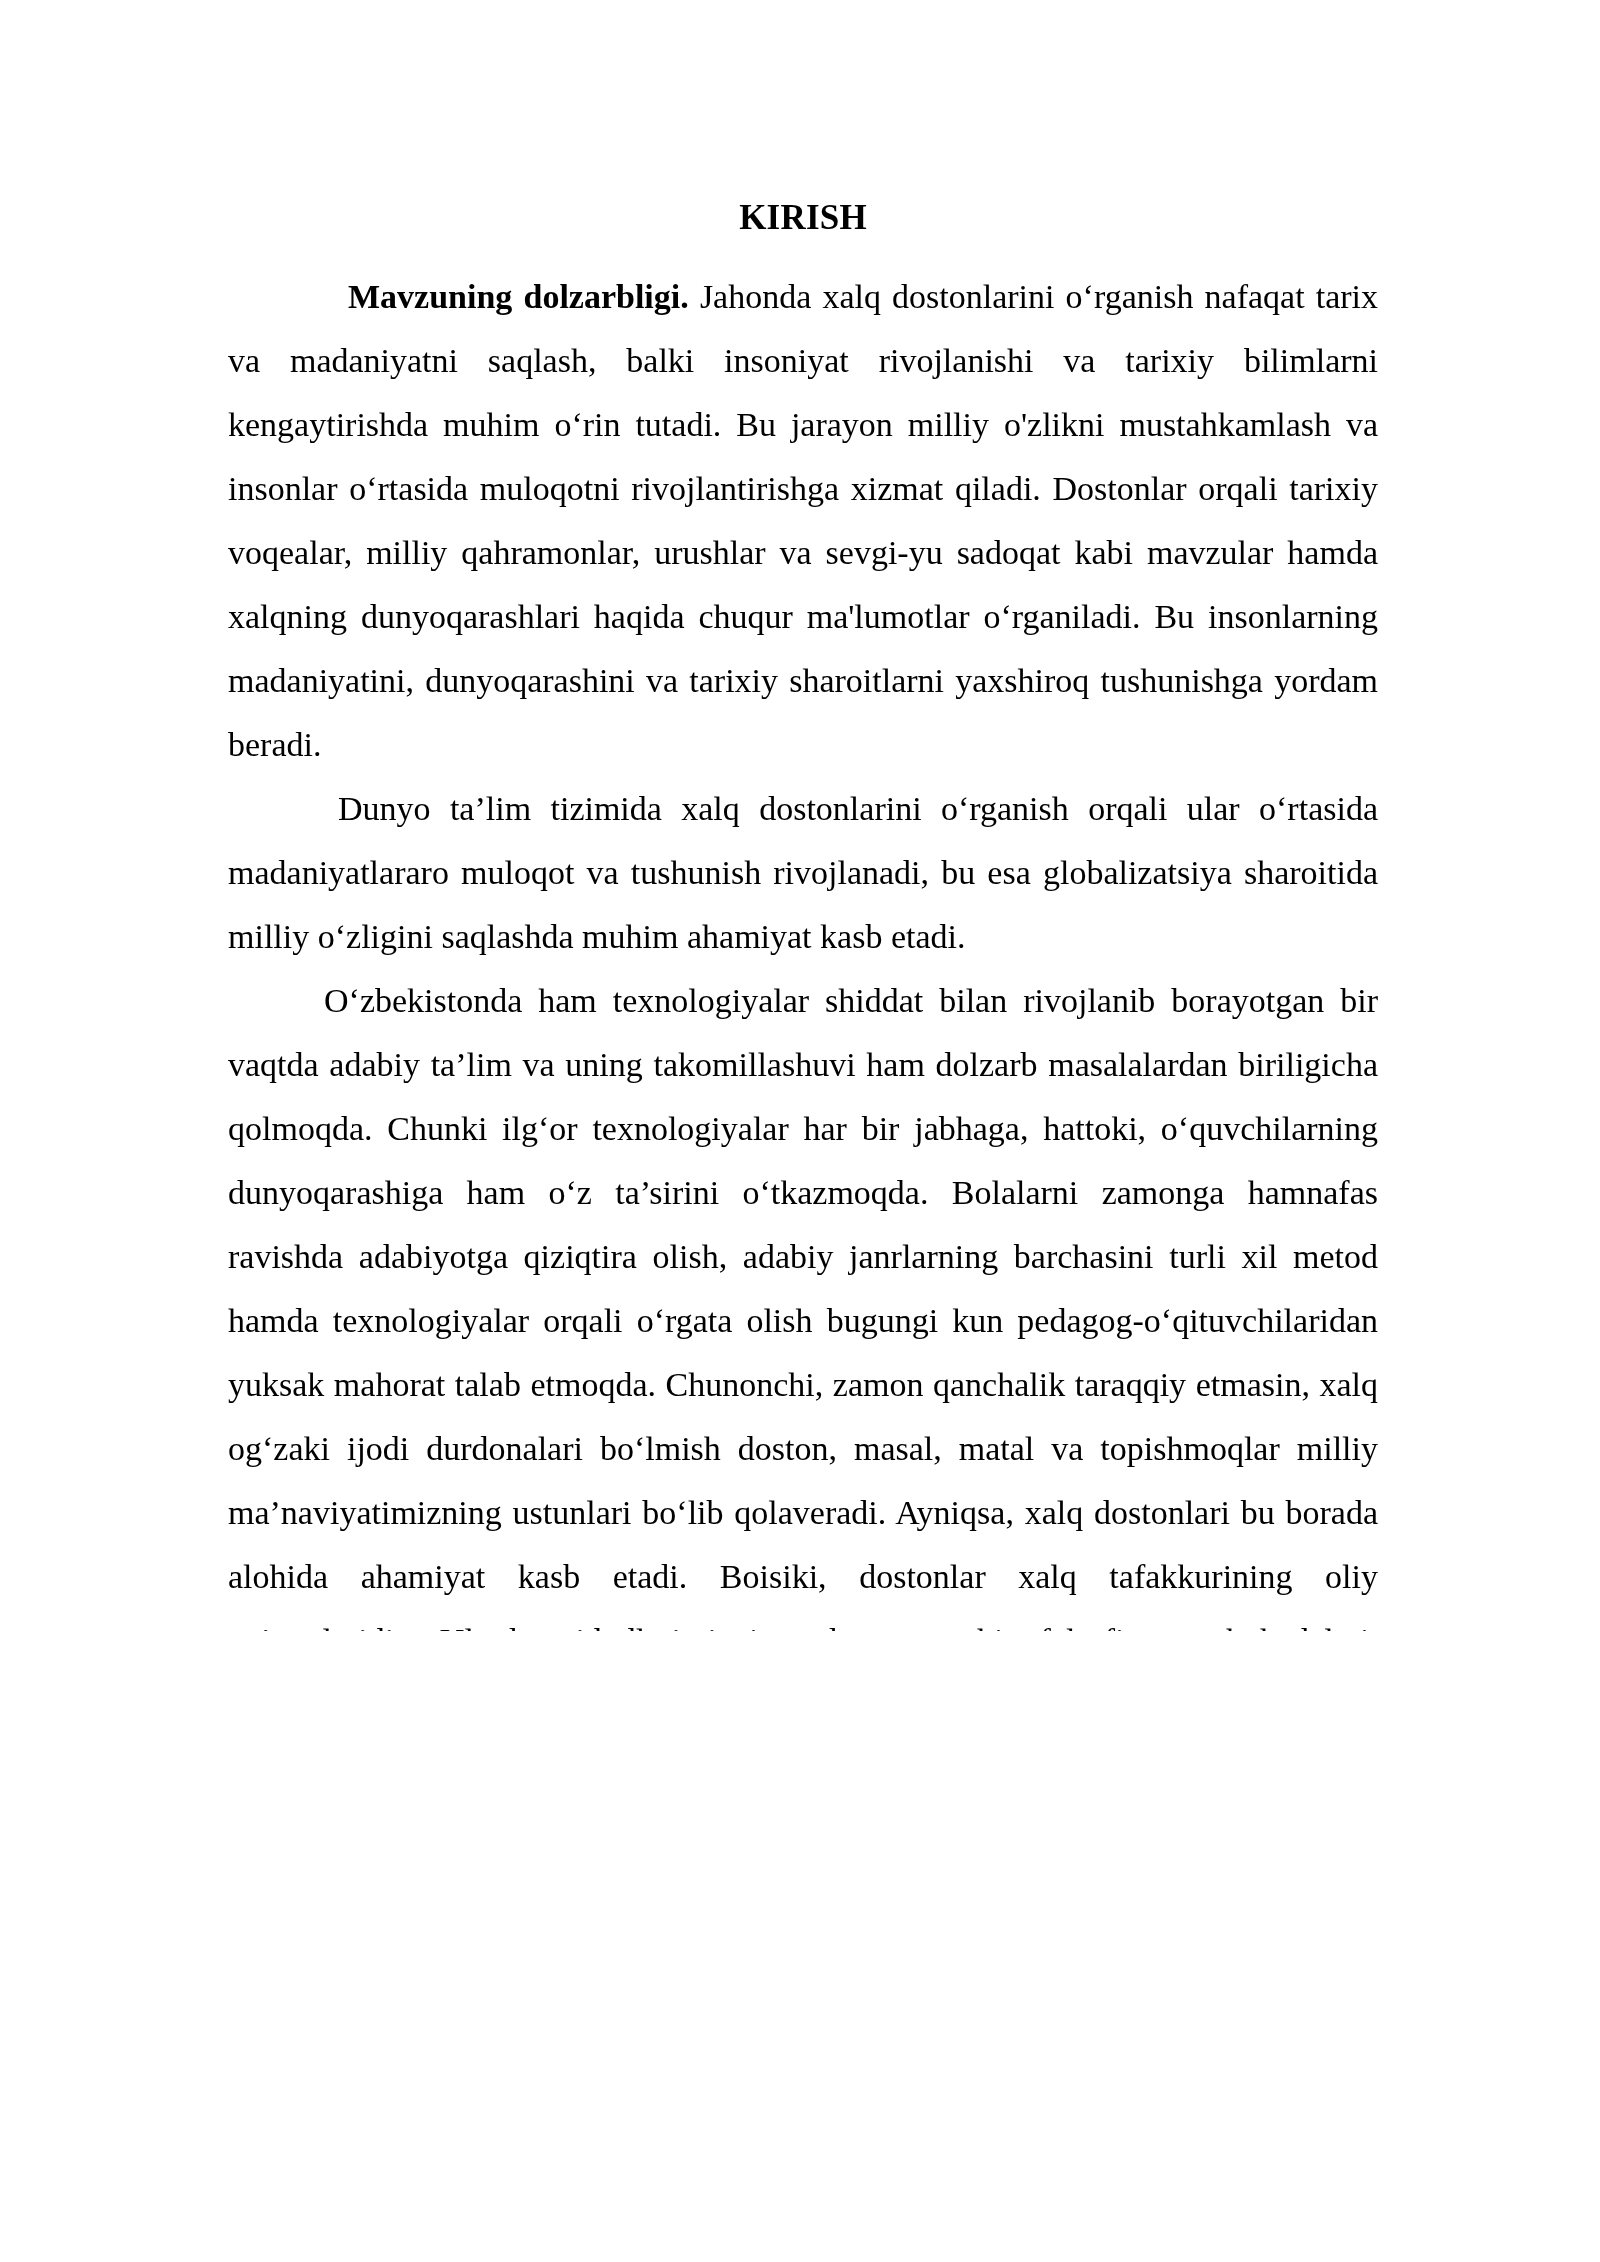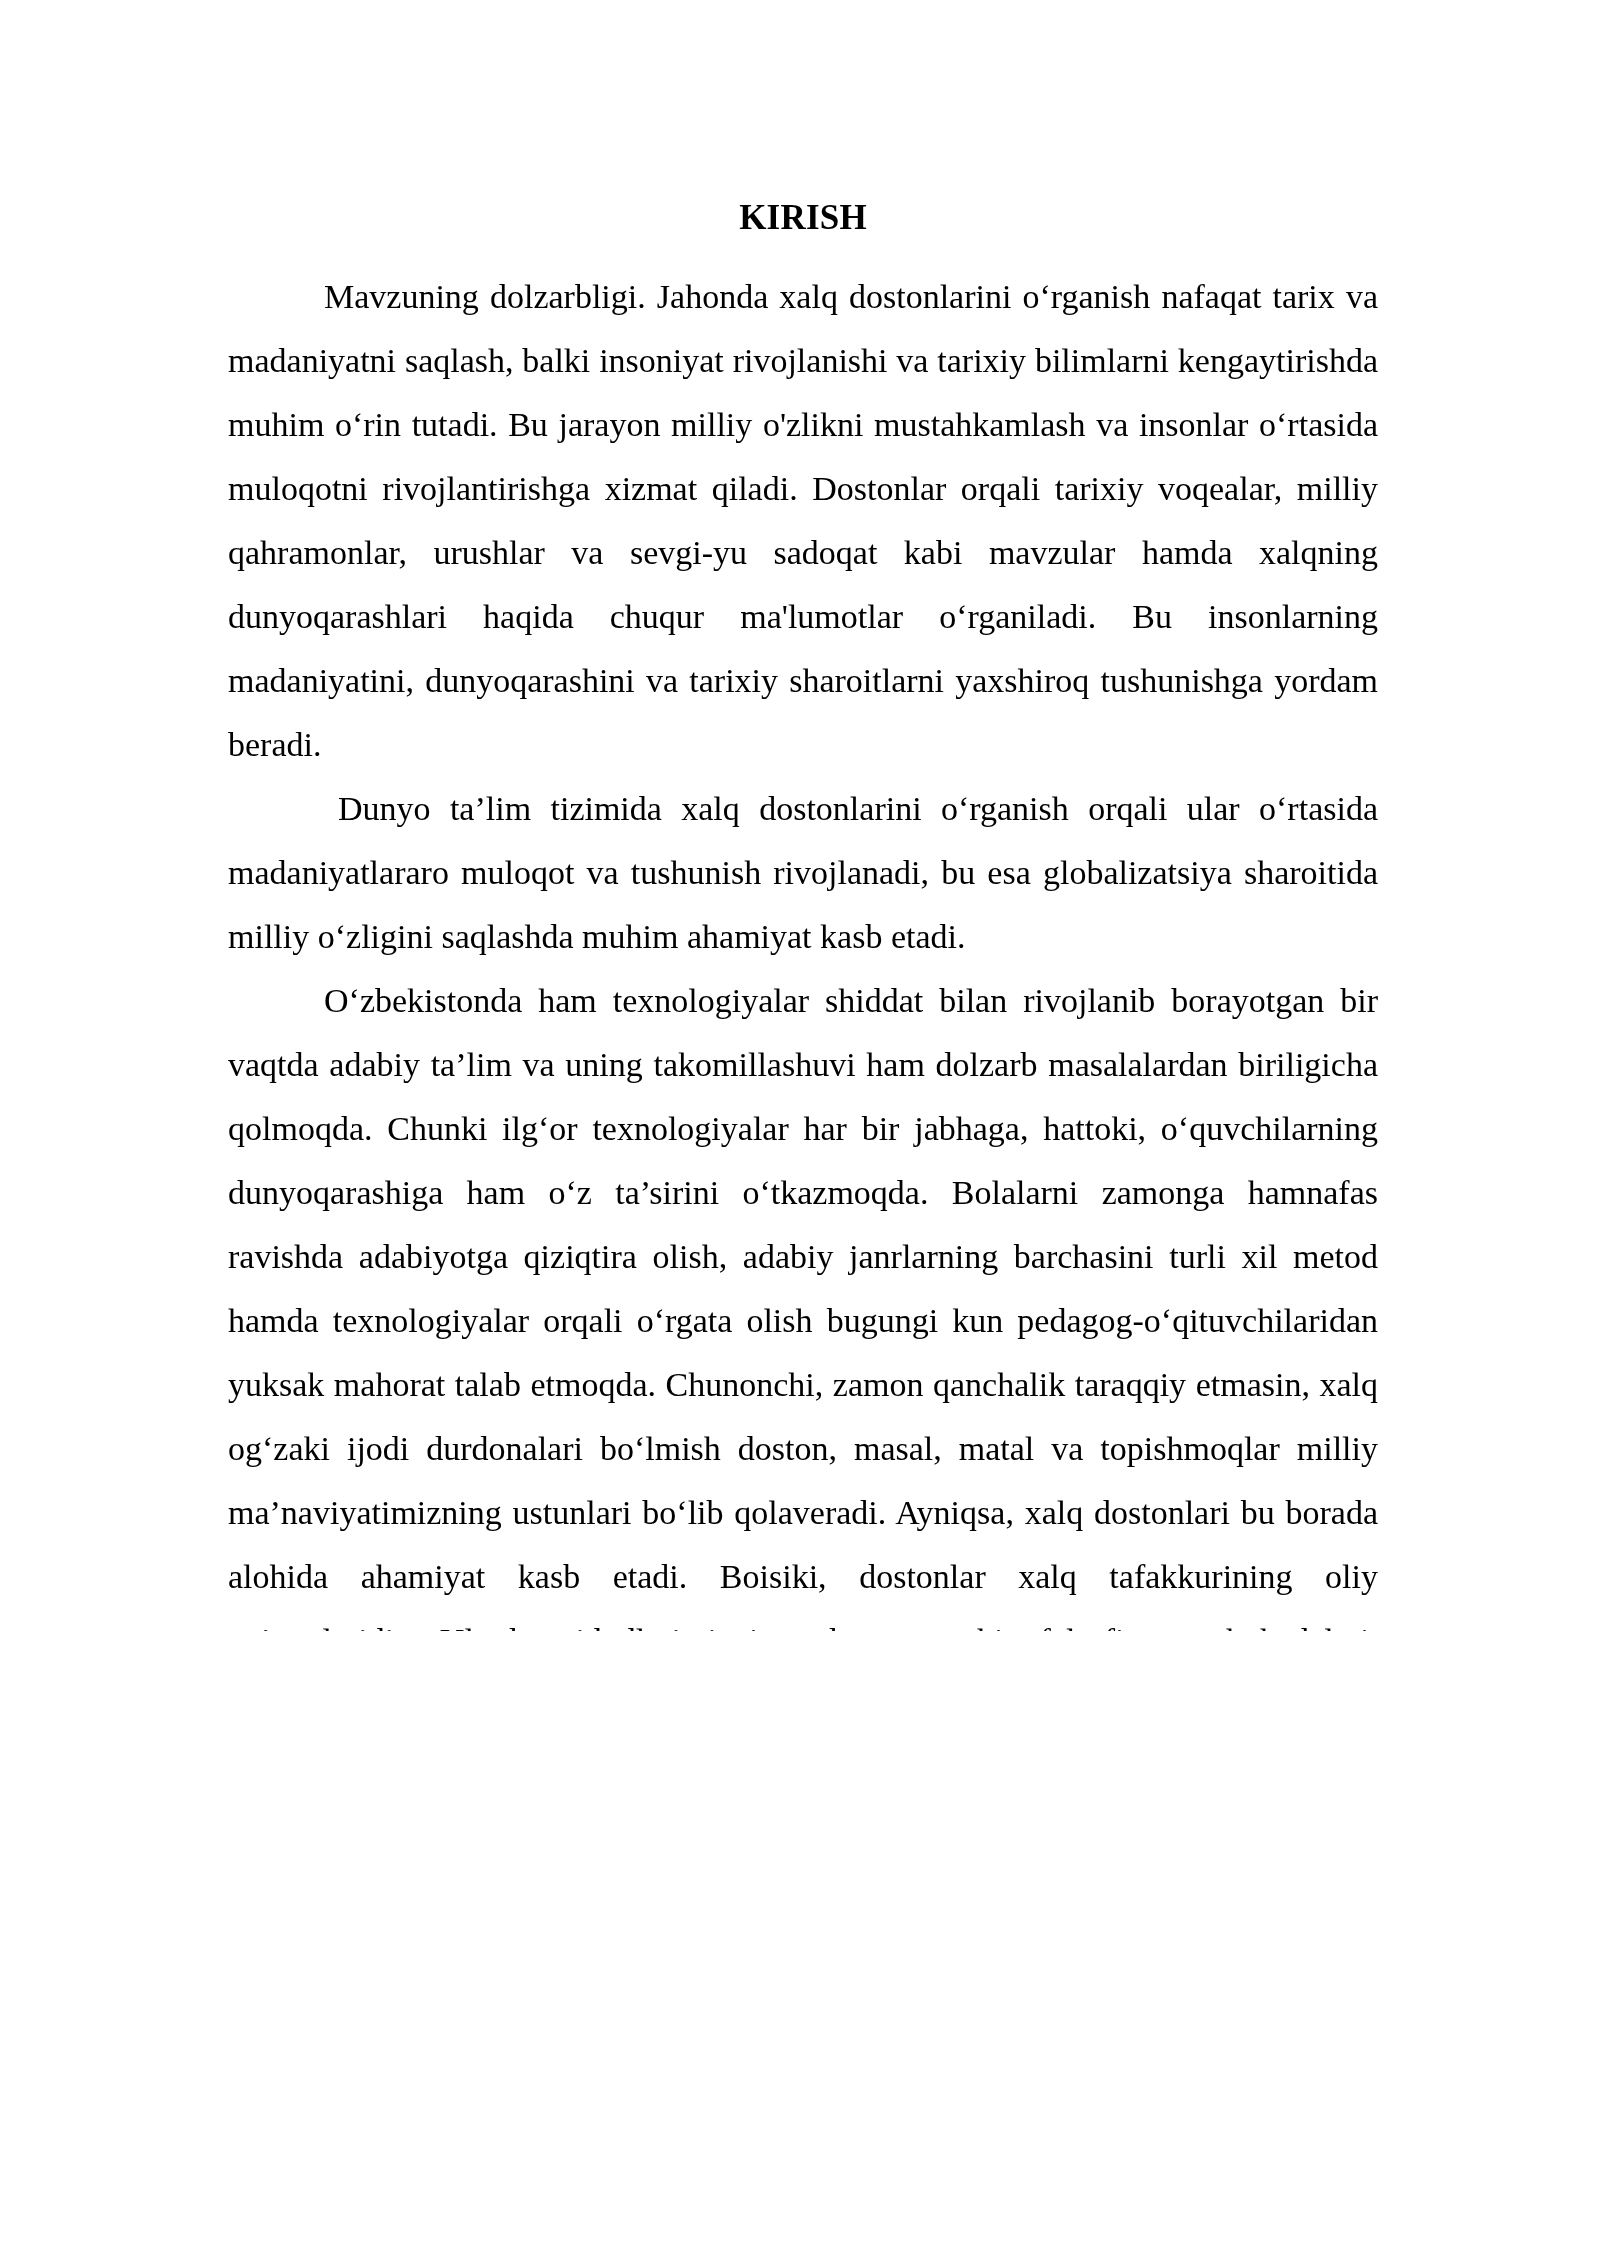--- a/index.html
+++ b/index.html
@@ -39,21 +39,22 @@
     line-height: 64px;
     text-align: justify;
     text-justify: inter-word;
     text-indent: 96px;
     hyphens: none;
   }
   p.para.indent-wide {
     text-indent: 110px;
   }
   .lead {
-    font-weight: normal;
+    font-weight: bold;
+    margin-left: 24px;
   }
   .page-number {
     position: absolute;
     right: 160px;
     top: 2045px;
     font-size: 30px;
     line-height: 1;
     text-align: right;
   }
 </style>

